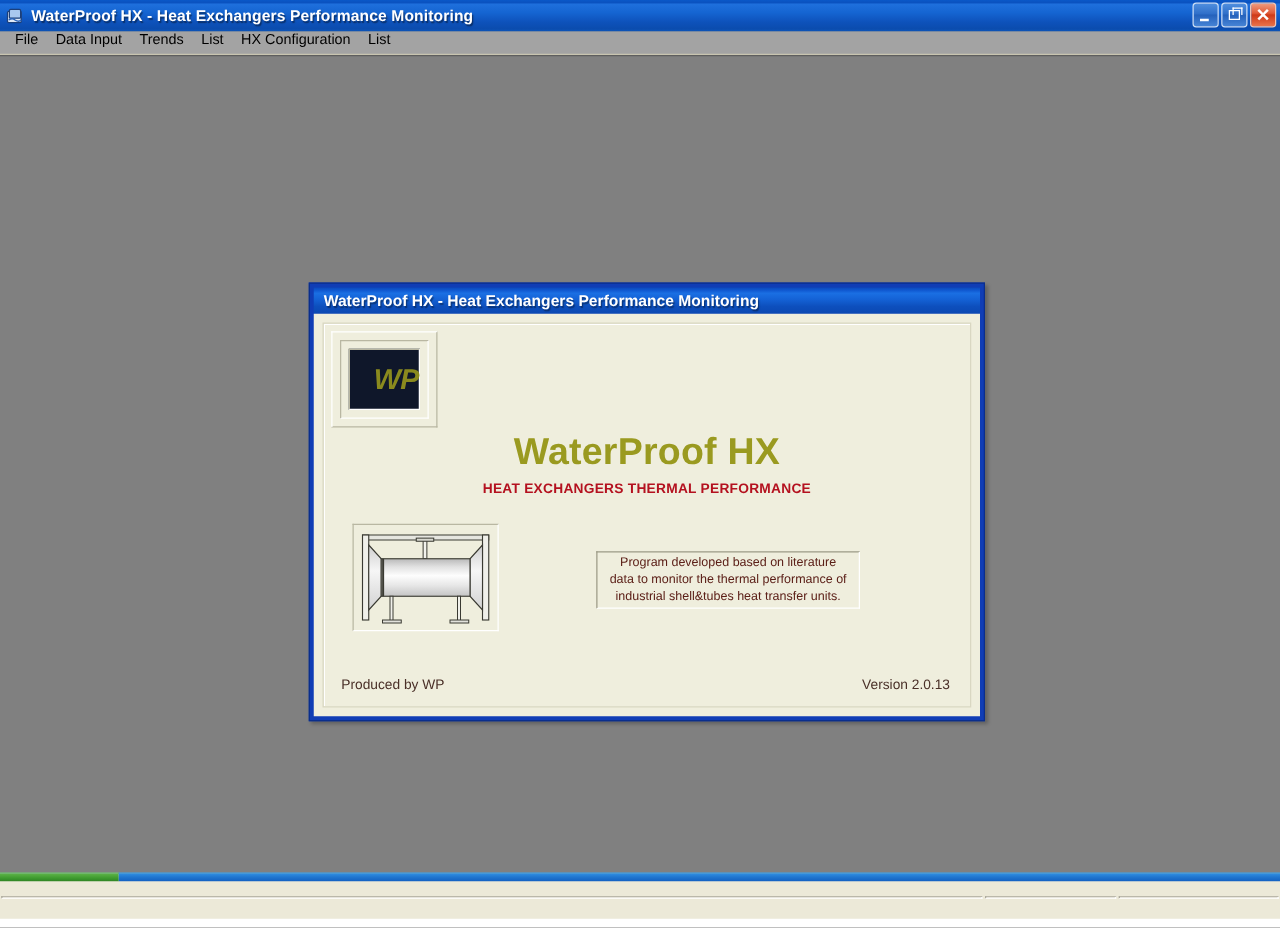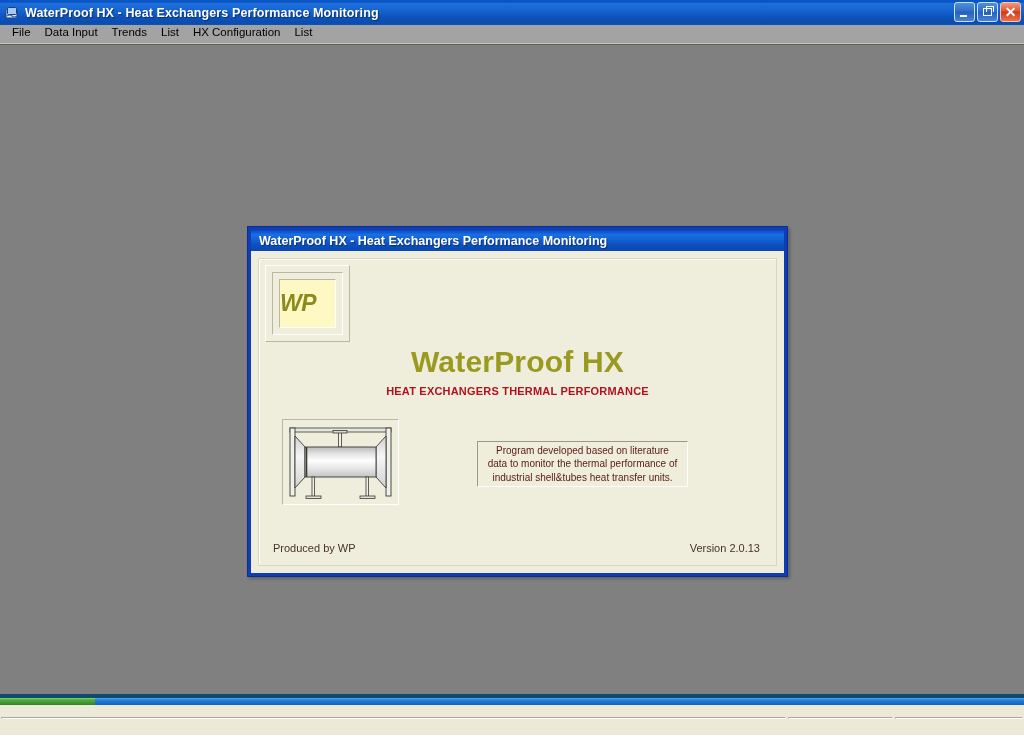--- a/index.html
+++ b/index.html
@@ -212,22 +212,22 @@
   }
   .logo-ring3 {
     width: 100%; height: 100%;
     border-top: 1px solid #b9b7a2;
     border-left: 1px solid #b9b7a2;
     border-right: 1px solid #ffffff;
     border-bottom: 1px solid #ffffff;
     box-sizing: border-box;
     display: flex;
     align-items: center;
-    justify-content: flex-start;
-    background: #fef9c3;
+    justify-content: flex-end;
+    background: #0f172a;
   }
   .logo-text {
     font-family: "Liberation Sans", sans-serif;
     font-style: italic;
     font-weight: bold;
     font-size: 23px;
     color: #8a8a1e;
     line-height: 1;
     letter-spacing: -0.5px;
   }
@@ -313,21 +313,21 @@
     bottom: 11px;
     font-size: 11px;
     color: #4a3028;
     font-family: "Liberation Sans", sans-serif;
   }
 
   
   .statusbar {
     height: 19px;
     background: #ece9d8;
-    border-top: 5px solid #0c4a6e;
+    border-top: 1px solid #0c4a6e;
     display: flex;
     align-items: stretch;
     flex: none;
     box-sizing: border-box;
     padding: 18px 1px;
     gap: 2px;
   }
   .status-pane {
     border-top: 1px solid #aba89a;
     border-left: 1px solid #aba89a;

